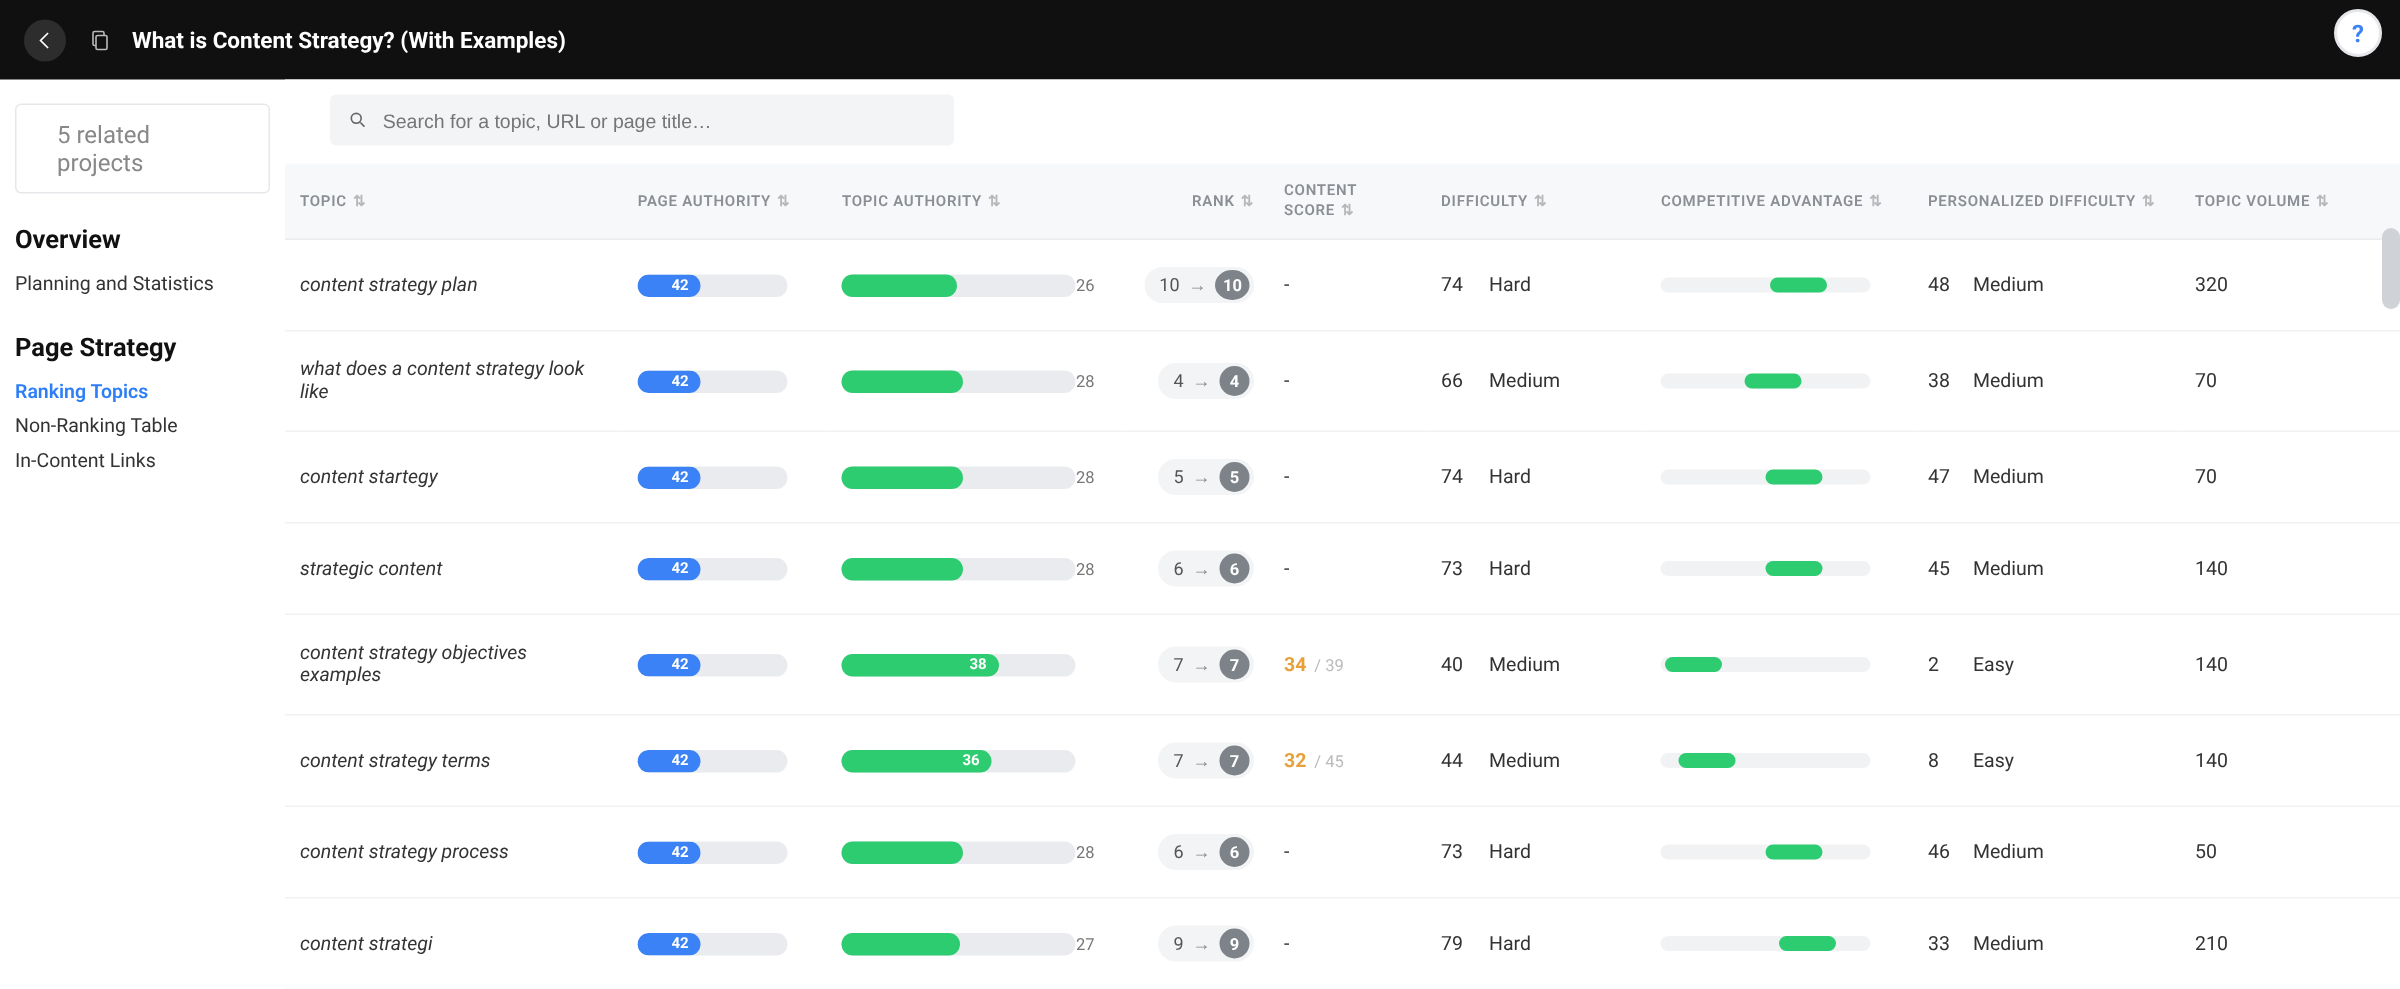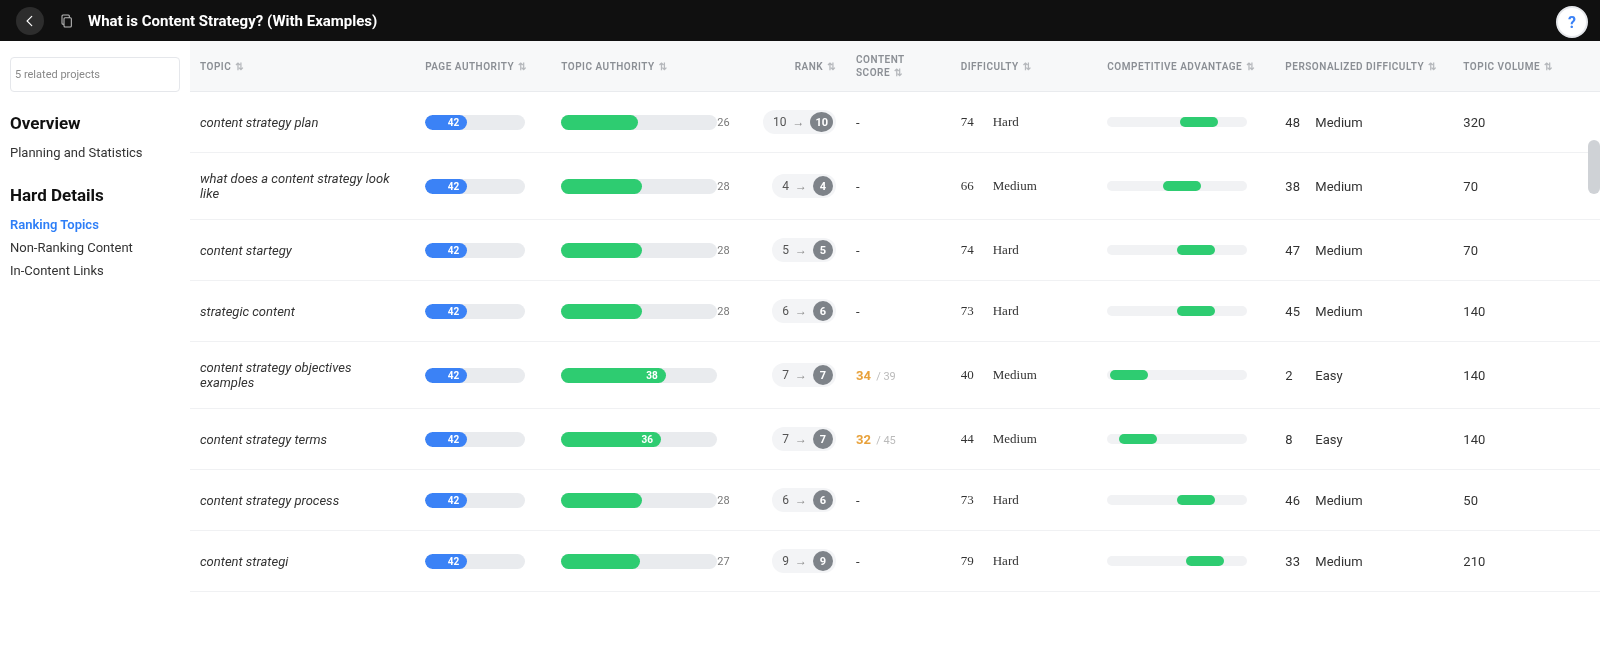--- a/index.html
+++ b/index.html
@@ -5,21 +5,21 @@
 * { margin: 0; padding: 0; box-sizing: border-box; }
 body {
   font-family: -apple-system, BlinkMacSystemFont, "Segoe UI", Roboto, Arial, sans-serif;
   font-size: 13px;
   color: #333;
   background: #fff;
 }
 .topbar {
   background: #101010;
   color: #fff;
-  height: 41px;
+  height: 53px;
   display: flex;
   align-items: center;
   padding: 0 16px;
   position: relative;
 }
 .topbar-left { display: flex; align-items: center; gap: 14px; }
 .back-btn {
   width: 28px; height: 28px; border-radius: 50%;
   background: #2d2d2d;
   display: flex; align-items: center; justify-content: center;
@@ -39,21 +39,21 @@
   font-size:16px;
 }
 .layout { display:flex; }
 .sidebar {
   width:190px; min-width:190px;
   padding:16px 10px;
   background:#fff;
 }
 .related-projects {
   border:1px solid #e5e7eb; border-radius:4px;
-  padding:10px 4px; color:#888; font-size:11px;
+  padding:10px 27px; color:#888; font-size:16px;
   margin-bottom:18px; background:#fff;
 }
 .nav-head { font-weight:700; font-size:17px; margin:21px 0 8px; color:#111; }
 .nav-link { font-size:13px; color:#333; padding:4px 0; cursor:pointer; }
 .nav-link.active { color:#2d7ef7; font-weight:600; }
 .main { flex:1; position:relative; }
 .search-row {
   padding:10px 30px 12px;
   background:#fff;
 }
@@ -131,21 +131,21 @@
 .rank-chip .arrow { color:#888; }
 .rank-chip .rank-now {
   background:#7e8389; color:#fff;
   min-width:20px; height:20px; border-radius:50%;
   display:inline-flex; align-items:center; justify-content:center;
   font-weight:700; font-size:11px; padding:0 5px;
 }
 .cs-cell { color:#aaa; }
 .cs-hit .cur { color:#e8a13a; font-weight:700; }
 .cs-hit .tgt { color:#bbb; font-size:11px; margin-left:2px; }
-.diff-cell { white-space:nowrap;font-family:Liberation Serif, serif; }
+.diff-cell { white-space:nowrap; }
 .diff-cell .num { display:inline-block; min-width:28px; color:#333; }
 .diff-cell .lbl { color:#333; margin-left:4px; }
 .ca-bar {
   position:relative; width:140px; height:10px;
   background:#f1f2f4; border-radius:999px;
 }
 .ca-seg {
   position:absolute; top:0; bottom:0;
   background:#2ecc71; border-radius:999px;
   width:38px;
@@ -192,27 +192,36 @@
   <div class="help-btn">?</div>
 </div>
 
 <div class="layout">
   <aside class="sidebar">
     <div class="related-projects">5 related projects</div>
 
     <div class="nav-head">Overview</div>
     <div class="nav-link">Planning and Statistics</div>
 
-    <div class="nav-head">Hard Details</div>
+    <div class="nav-head">Page Strategy</div>
     <div class="nav-link active">Ranking Topics</div>
-    <div class="nav-link">Non-Ranking Content</div>
+    <div class="nav-link">Non-Ranking Table</div>
     <div class="nav-link">In-Content Links</div>
   </aside>
 
   <main class="main">
+    <div class="search-row">
+      <div class="search-box">
+        <svg viewBox="0 0 24 24">
+            <circle cx="10" cy="10" r="6" stroke="#666" stroke-width="2" fill="none"></circle>
+            <line x1="15" y1="15" x2="20" y2="20" stroke="#666" stroke-width="2"></line>
+          </svg>
+        <input type="text" placeholder="Search for a topic, URL or page title…" style="">
+      </div>
+    </div>
 
 
     <div class="table-wrap">
       <table class="data">
         <thead>
           <tr>
             <th class="col-topic"><span>TOPIC</span><span class="sort">⇅</span></th>
             <th class="col-pa"><span>PAGE AUTHORITY</span><span class="sort">⇅</span></th>
             <th class="col-ta"><span>TOPIC AUTHORITY</span><span class="sort">⇅</span></th>
             <th class="col-rank" style="text-align:right"><span>RANK</span><span class="sort">⇅</span></th>

